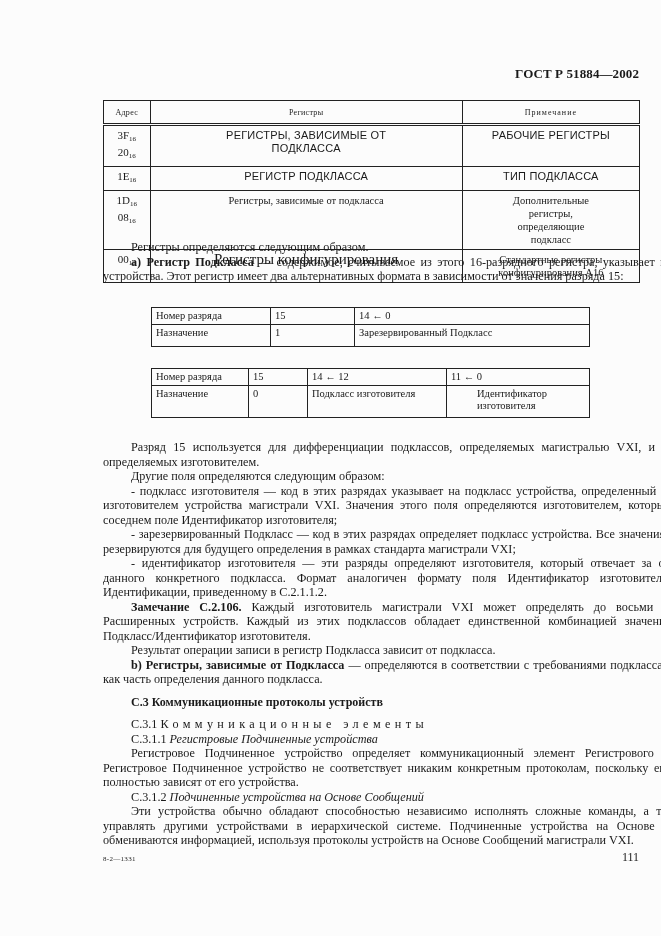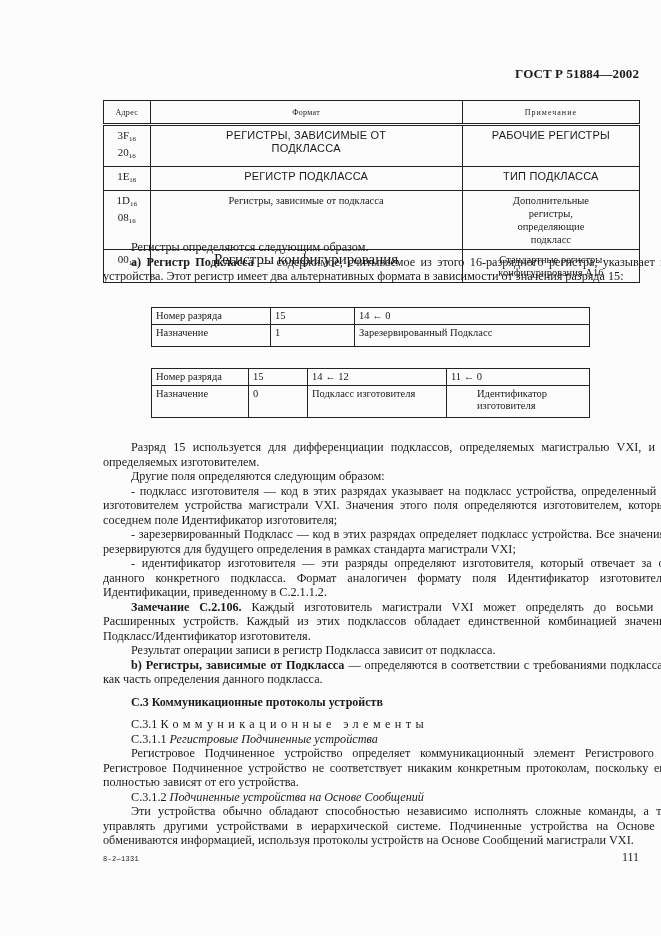--- a/index.html
+++ b/index.html
@@ -59,35 +59,35 @@
 
   table.bits {
     position: absolute; border-collapse: collapse;
     font-size: 10.5px;
   }
   table.bits td {
     border: 1px solid #222; text-align: left;
     padding: 2px 4px; line-height: 12px; vertical-align: top;
   }
 
-  .footer-left { position: absolute; left: 63px; top: 855px; font-size: 7px; letter-spacing: 0.3px; font-family: Liberation Mono, monospace; }
+  .footer-left { position: absolute; left: 63px; top: 855px; font-size: 7px; letter-spacing: 0.3px; }
   .footer-right { position: absolute; right: 62px; top: 850px; font-size: 12px; }
 </style>
 </head>
 <body>
 
 <div class="page">
 
   <div class="header-code">ГОСТ Р 51884—2002</div>
 
   <table class="regs">
     <tbody>
         <tr>
       <th>Адрес</th>
-      <th>Формат</th>
+      <th>Регистры</th>
       <th class="c-note">Примечание</th>
     </tr>
     <tr style="height:38px">
       <td class="addr">
         <span>3F</span><sub>16</sub><br>
         <span>20</span><sub>16</sub>
       </td>
       <td class="reg caps" style="padding-left:40px;padding-right:40px">РЕГИСТРЫ, ЗАВИСИМЫЕ ОТ ПОДКЛАССА</td>
       <td class="caps">РАБОЧИЕ РЕГИСТРЫ</td>
     </tr>

